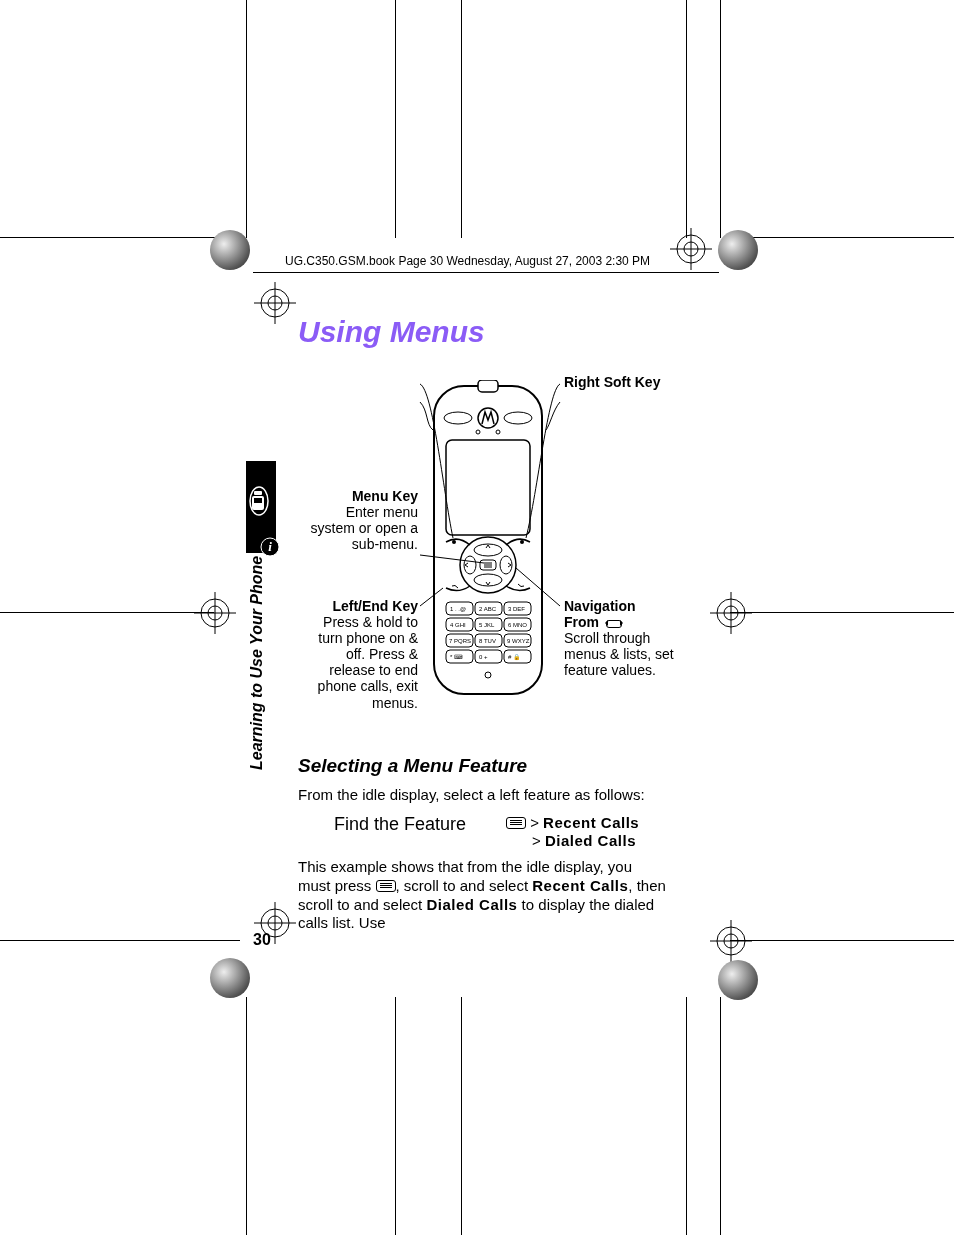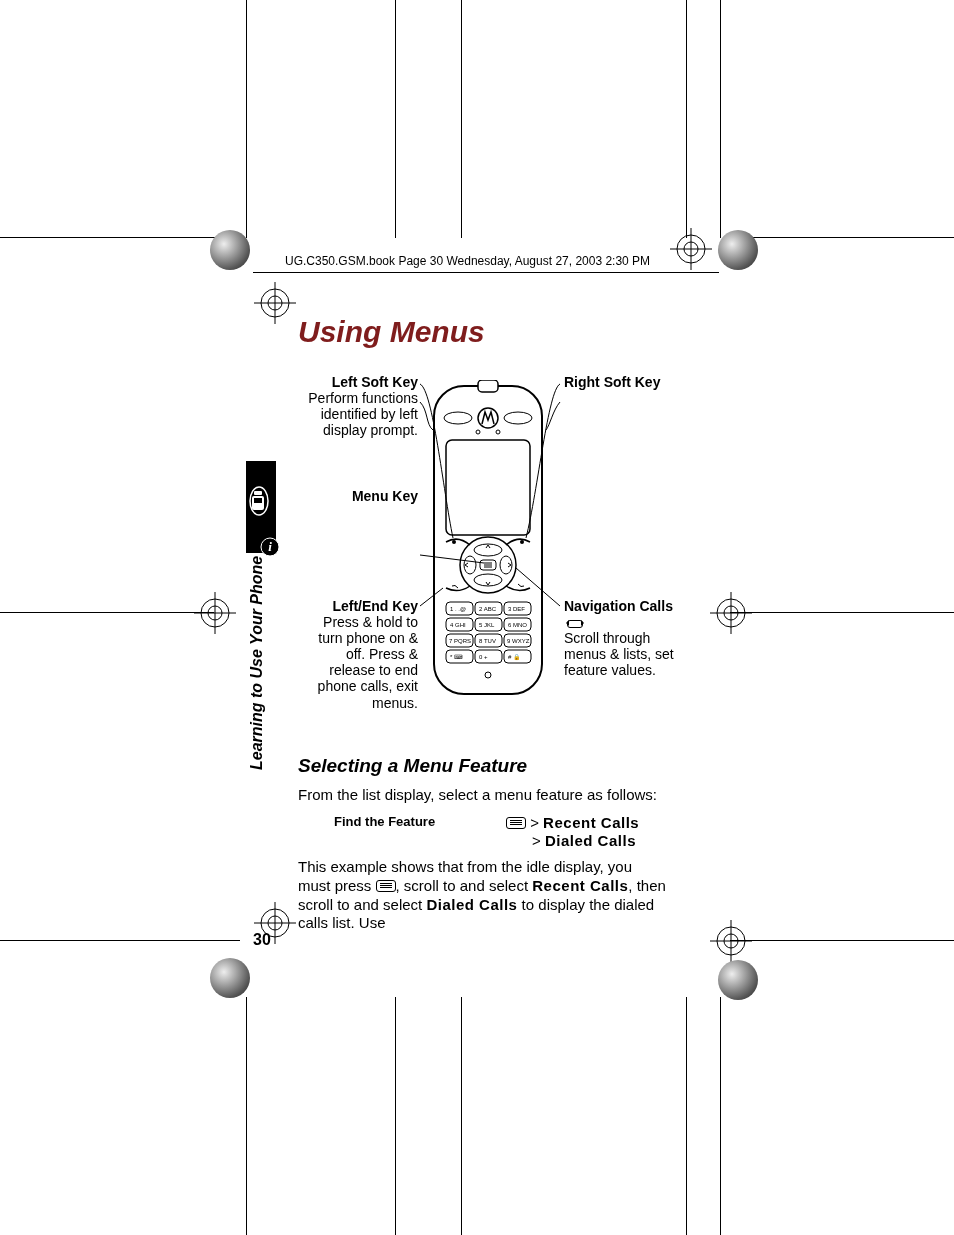--- a/index.html
+++ b/index.html
@@ -38,21 +38,21 @@
   }
 
   
   .title {
     position:absolute;
     left:298px; top:315px;
     font-family: "Arial Black", Arial, sans-serif;
     font-weight:900;
     font-style:italic;
     font-size:30px;
-    color:#7f1d1d;
+    color:#8b5cf6;
   }
 
   .intro {
     position:absolute;
     left:298px; top:350px;
     font-size:15px;
     line-height:1.2;
   }
 
   
@@ -110,22 +110,22 @@
     left:298px;
     font-size:15px;
     line-height:1.25;
     width:370px;
   }
 
   .find-feature {
     position:absolute;
     left:334px;
     top:814px;
-    font-weight:bold;
-    font-size:13px;
+    font-weight:normal;
+    font-size:18px;
   }
   .find-feature-val {
     position:absolute;
     left:506px;
     top:814px;
     font-size:15px;
     font-family:"Arial", sans-serif;
     line-height:1.2;
   }
   .find-feature-val .bold { font-family:"Arial Black", Arial, sans-serif; font-weight:bold; letter-spacing:0.5px; }
@@ -342,54 +342,51 @@
             <text x="22" y="279">*  ⌨</text>
           <rect x="47" y="270" width="27" height="13" rx="4" fill="#fff" stroke="#000"></rect>
             <text x="51" y="279">0  +</text>
           <rect x="76" y="270" width="27" height="13" rx="4" fill="#fff" stroke="#000"></rect>
             <text x="80" y="279">#  🔒</text>
         </g>
         <circle cx="60" cy="295" r="3" fill="none" stroke="#000"></circle>
       </svg>
     </div>
 
-    <div class="callout left" style="left:0; top:4px; width:120px;">
-      <div class="hd">Left Soft Key</div>
-      <div>Perform functions identified by left display prompt.</div>
-    </div>
     <div class="callout left" style="left:0; top:118px; width:120px;">
       <div class="hd">Menu Key</div>
+      <div>Enter menu system or open a sub-menu.</div>
     </div>
     <div class="callout left" style="left:0; top:228px; width:120px;">
       <div class="hd">Left/End Key</div>
       <div>Press &amp; hold to turn phone on &amp; off. Press &amp; release to end phone calls, exit menus.</div>
     </div>
 
     <div class="callout right" style="left:266px; top:4px; width:110px;">
       <div class="hd">Right Soft Key</div>
     </div>
     <div class="callout right" style="left:266px; top:228px; width:110px;">
-      <div class="hd"><span>Navigation Calls </span><span class="nav-icon"><span class="arr-l"></span><span class="arr-r"></span></span></div>
+      <div class="hd"><span>Navigation From </span><span class="nav-icon"><span class="arr-l"></span><span class="arr-r"></span></span></div>
       <div>Scroll through menus &amp; lists, set feature values.</div>
     </div>
 
     <svg style="position:absolute; left:0; top:0; width:370px; height:360px; pointer-events:none;">
       <path d="M122 14 C135 20 145 120 155 168" fill="none" stroke="#000"></path>
       <path d="M122 32 C130 40 128 55 135 60" fill="none" stroke="#000"></path>
       <path d="M122 185 L186 193" fill="none" stroke="#000"></path>
       <path d="M122 236 L145 218" fill="none" stroke="#000"></path>
       <path d="M262 14 C250 20 240 120 228 168" fill="none" stroke="#000"></path>
       <path d="M262 32 C255 40 252 55 248 60" fill="none" stroke="#000"></path>
       <path d="M262 236 L218 198" fill="none" stroke="#000"></path>
     </svg>
   </div>
 
   <div class="sect">Selecting a Menu Feature</div>
 
-  <div class="para" style="top:786px;">From the list display, select a menu feature as follows:</div>
+  <div class="para" style="top:786px;">From the idle display, select a left feature as follows:</div>
 
   <div class="find-feature">Find the Feature</div>
   <div class="find-feature-val">
     <div><span class="menu-icon"></span><span> &gt; </span><span class="bold">Recent Calls</span></div>
     <div style="padding-left:26px;"><span>&gt; </span><span class="bold">Dialed Calls</span></div>
   </div>
 
   <div class="para para-last" style="top:858px;">
     <span>This example shows that from the idle display, you must press </span><span class="menu-icon"></span><span>, scroll to and select </span><span class="bold">Recent Calls</span><span>, then scroll to and select </span><span class="bold">Dialed Calls</span><span> to display the dialed calls list. Use</span>
   </div>

